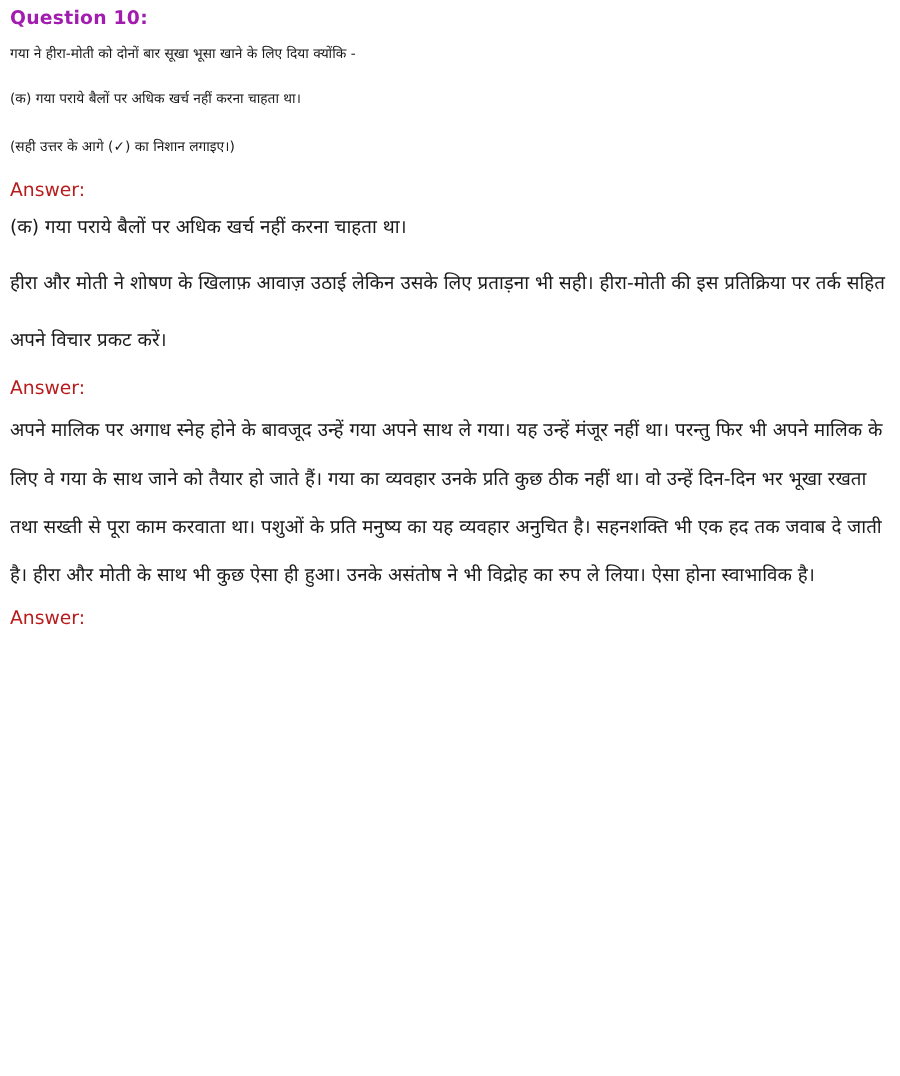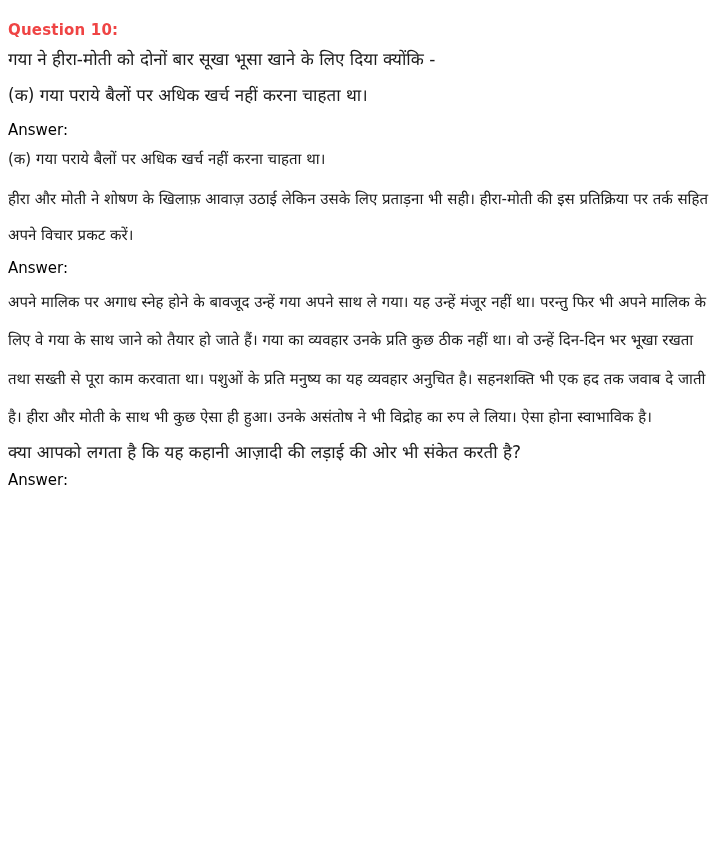--- a/index.html
+++ b/index.html
@@ -5,60 +5,60 @@
     html, body { margin: 0; padding: 0; background: #ffffff; }
     body {
       width: 720px; height: 861px; overflow: hidden;
       font-family: "DejaVu Sans", sans-serif;
       color: #1a1a1a;
     }
     .page { padding: 4px 8px 0 8px; }
     .q-heading {
       font-family: "DejaVu Sans", sans-serif;
       font-weight: bold;
-      color: #ef4444;
+      color: #a21caf;
       font-size: 15px;
       line-height: 20px;
-      margin: 16px 0 6px 0;
+      margin: 0 0 6px 0;
       letter-spacing: 0.2px;
     }
     .line {
-      font-size: 17px;
+      font-size: 11px;
       line-height: 38.5px;
       margin: 0;
       white-space: nowrap;
     }
     .line.first { line-height: 26px; margin-bottom: 4px; }
     .answer-label {
       font-family: "DejaVu Sans", sans-serif;
       font-size: 15px;
       line-height: 22px;
-      color: #000000;
+      color: #b91c1c;
       margin: 4px 0 4px 0;
     }
     .para { font-size: 15px; line-height: 38.5px; margin: 0; }
     .block { margin-bottom: 2px; }
   </style>
 </head>
 <body>
 
 <div class="page">
 
   <section class="block">
     <div class="q-heading">Question 10:</div>
     <p class="line first">गया ने हीरा-मोती को दोनों बार सूखा भूसा खाने के लिए दिया क्योंकि -</p>
     <p class="line">(क) गया पराये बैलों पर अधिक खर्च नहीं करना चाहता था।</p>
+    <p class="line">(सही उत्तर के आगे (✓) का निशान लगाइए।)</p>
     <div class="answer-label">Answer:</div>
     <p class="para" style="line-height:28px;margin-bottom:8px;">(क) गया पराये बैलों पर अधिक खर्च नहीं करना चाहता था।</p>
   </section>
 
   <section class="block">
-    <p class="para" style="line-height:36px;">हीरा और मोती ने शोषण के खिलाफ़ आवाज़ उठाई लेकिन उसके लिए प्रताड़ना भी सही। हीरा-मोती की इस प्रतिक्रिया पर तर्क सहित अपने विचार प्रकट करें।</p>
+    <p class="para" style="line-height:46px;">हीरा और मोती ने शोषण के खिलाफ़ आवाज़ उठाई लेकिन उसके लिए प्रताड़ना भी सही। हीरा-मोती की इस प्रतिक्रिया पर तर्क सहित अपने विचार प्रकट करें।</p>
     <div class="answer-label">Answer:</div>
     <p class="para">अपने मालिक पर अगाध स्नेह होने के बावजूद उन्हें गया अपने साथ ले गया। यह उन्हें मंजूर नहीं था। परन्तु फिर भी अपने मालिक के लिए वे गया के साथ जाने को तैयार हो जाते हैं। गया का व्यवहार उनके प्रति कुछ ठीक नहीं था। वो उन्हें दिन-दिन भर भूखा रखता तथा सख्ती से पूरा काम करवाता था। पशुओं के प्रति मनुष्य का यह व्यवहार अनुचित है। सहनशक्ति भी एक हद तक जवाब दे जाती है। हीरा और मोती के साथ भी कुछ ऐसा ही हुआ। उनके असंतोष ने भी विद्रोह का रुप ले लिया। ऐसा होना स्वाभाविक है।</p>
   </section>
 
   <section class="block">
-    <p class="line first">क्या आपको लगता है कि यह कहानी आज़ादी की लड़ाई की ओर भी संकेत करती है?</p>
     <div class="answer-label">Answer:</div>
   </section>
 
 </div>
 
 </body></html>

